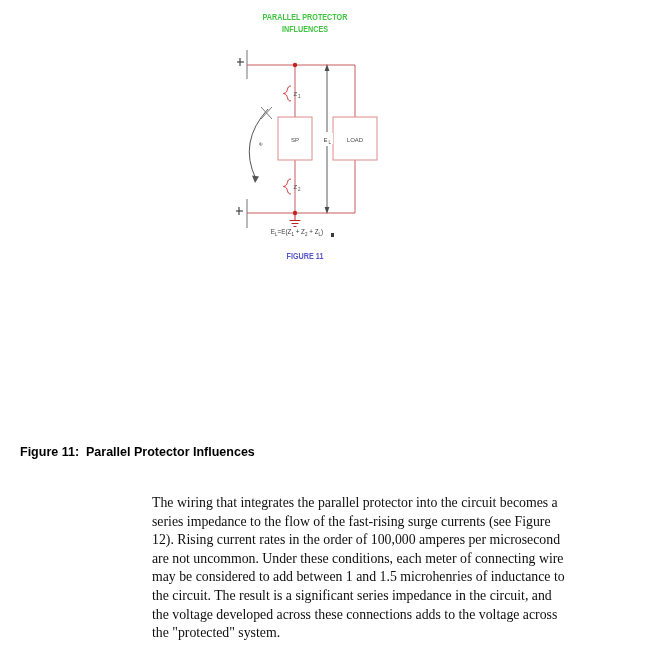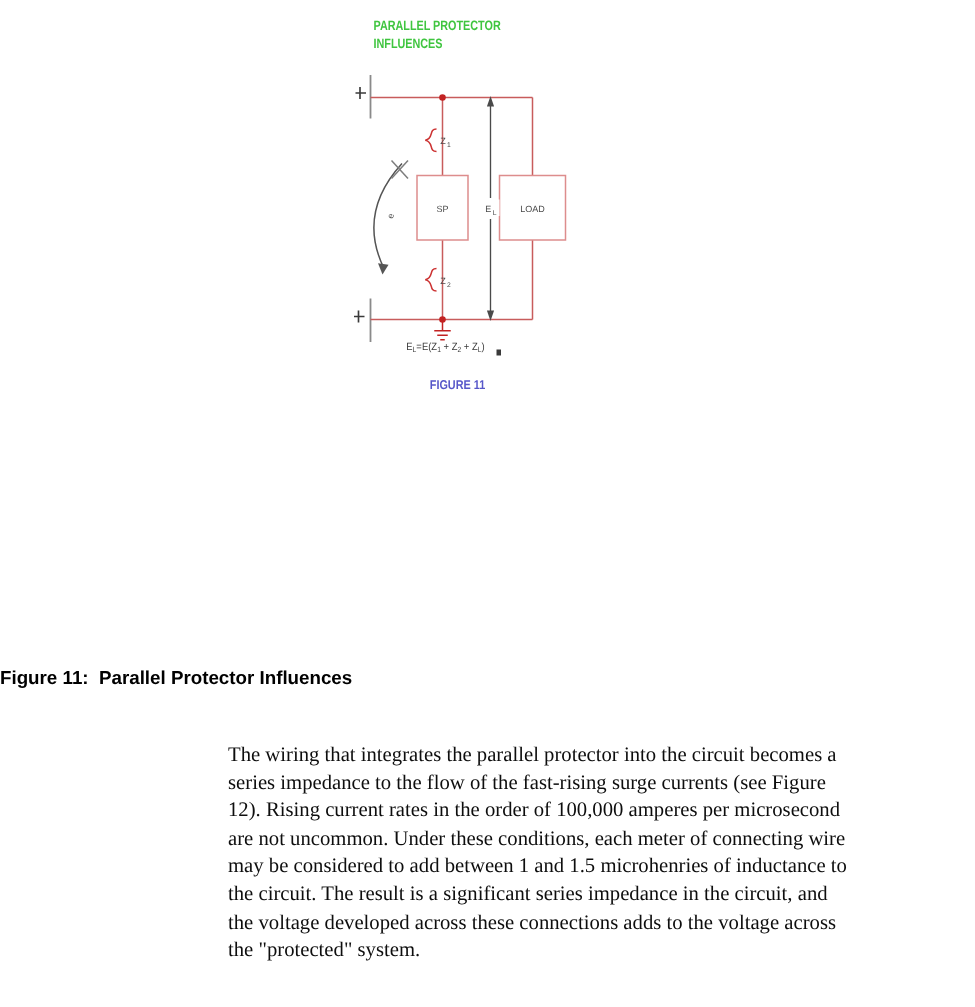--- a/index.html
+++ b/index.html
@@ -3,21 +3,21 @@
 <meta charset="utf-8">
 <style>
   html,body{margin:0;padding:0;}
   #page{
     position:relative; width:650px; height:671px; background:#ffffff;
     overflow:hidden; font-family:"Liberation Sans", sans-serif;
   }
   
   .fig-title{
     position:absolute; left:235px; top:12px; width:140px;
-    color:#3fc53f; font-size:9px; font-weight:bold;
+    text-align:center; color:#3fc53f; font-size:9px; font-weight:bold;
     line-height:11.5px; letter-spacing:0px;
   }
   .fig-title .tline{ transform:scaleX(0.8); transform-origin:50% 50%; display:block; }
   #circuit{ position:absolute; left:225px; top:45px; }
   .wire{ stroke:#c85c5c; stroke-width:1; fill:none; }
   .box{ stroke:#dd8d8d; stroke-width:1; fill:#ffffff; }
   .node{ fill:#c22222; }
   .brace{ stroke:#cc3333; stroke-width:1; fill:none; }
   .gnd{ stroke:#c22222; stroke-width:1; fill:none; }
   .meas{ stroke:#4a4a4a; stroke-width:0.9; fill:none; }
@@ -36,21 +36,21 @@
   }
   .equation .esub{ font-size:5px; vertical-align:-1.5px; }
   .eq-marker{ position:absolute; left:331px; top:233px; width:2.5px; height:3.5px; background:#3a3a3a; }
   .fig-label{
     position:absolute; left:235px; top:251px; width:140px; text-align:center;
     color:#5757c9; font-size:8.5px; font-weight:bold;
     transform:scaleX(0.85); transform-origin:50% 50%;
   }
   
   .caption{
-    position:absolute; left:0; top:445px;
+    position:absolute; left:20px; top:445px;
     font-family:"Liberation Sans",sans-serif; font-weight:bold; font-size:12.5px;
     color:#000000; white-space:pre;
   }
   .body-text{
     position:absolute; left:152px; top:494px; width:500px;
     font-family:"Liberation Serif", serif; font-size:13.8px; color:#0e0e0e;
   }
   .bline{ line-height:18.6px; white-space:pre; }
 </style>
 </head>

